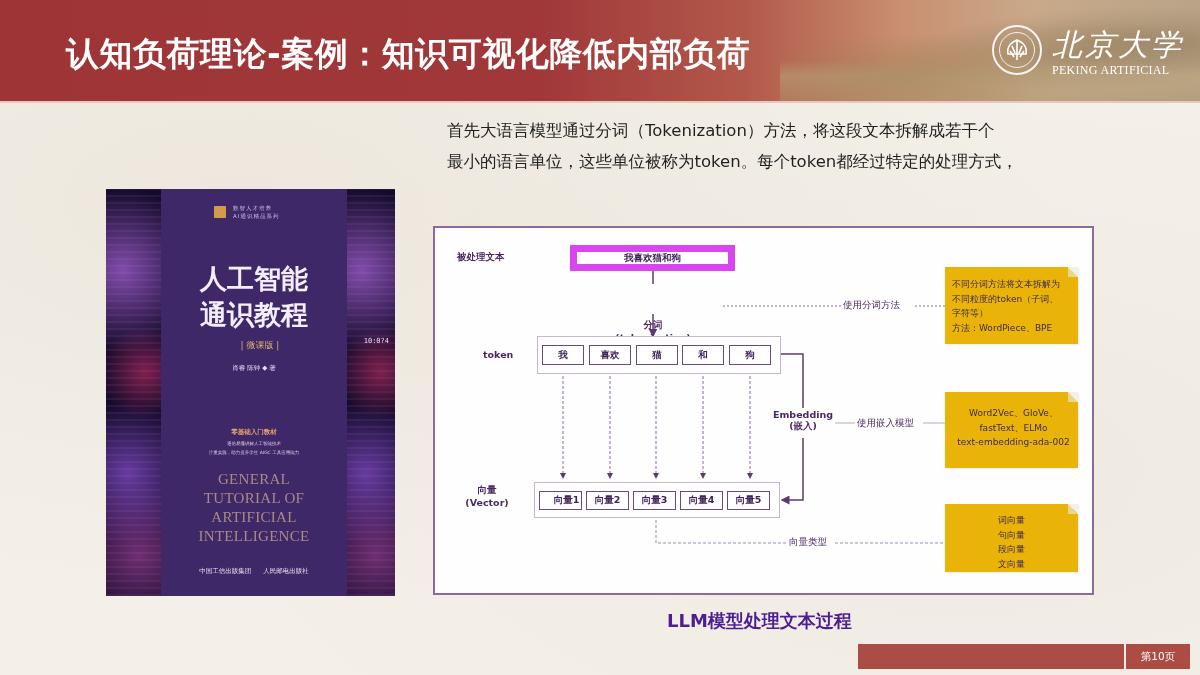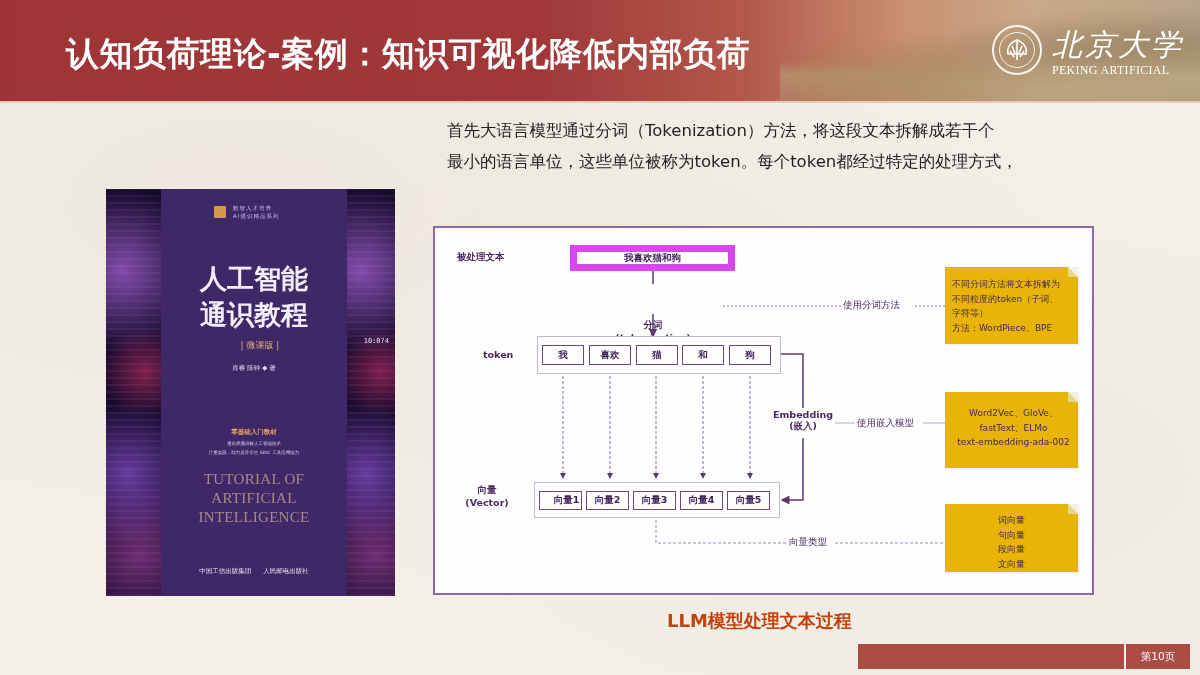--- a/index.html
+++ b/index.html
@@ -148,21 +148,21 @@
     content: ""; position: absolute; right: 0; top: 0; width: 0; height: 0;
     border-style: solid; border-width: 0 10px 10px 0; border-color: transparent #f4f0e9 transparent transparent;
   }
   .note .fold {
     position: absolute; right: 0; top: 0; width: 10px; height: 10px;
     background: linear-gradient(225deg, transparent 50%, #e6d88a 50%);
   }
   svg.d-lines { position: absolute; left: 0; top: 0; }
 
   .caption {
-    position: absolute; left: 667px; top: 609px; font-size: 18px; font-weight: bold; color: #c2410c; white-space: nowrap;
+    position: absolute; left: 667px; top: 609px; font-size: 18px; font-weight: bold; color: #4c1d95; white-space: nowrap;
   }
   .footer-bar {
     position: absolute; left: 858px; top: 644px; width: 266px; height: 25px; background: #ab4d44;
   }
   .page-num {
     position: absolute; left: 1126px; top: 644px; width: 64px; height: 25px; background: #ab4d44;
     color: #fff; font-size: 10.5px; display: flex; align-items: center; justify-content: center;
   }
 </style>
 </head>
@@ -206,20 +206,21 @@
       <div>通识教程</div>
     </div>
     <div class="book-edition">| 微课版 |</div>
     <div class="book-authors">肖睿 陈钟 ◆ 著</div>
     <div class="book-tag">零基础入门教材</div>
     <div class="book-sub">
       <div>通俗易懂讲解人工智能技术</div>
       <div>注重实践，助力提升学生 AIGC 工具应用能力</div>
     </div>
     <div class="book-en">
+      <div>GENERAL</div>
       <div>TUTORIAL OF</div>
       <div>ARTIFICIAL</div>
       <div>INTELLIGENCE</div>
     </div>
     <div class="book-publishers">
       <span>中国工信出版集团</span>
       <span>人民邮电出版社</span>
     </div>
   </div>
 </div>

